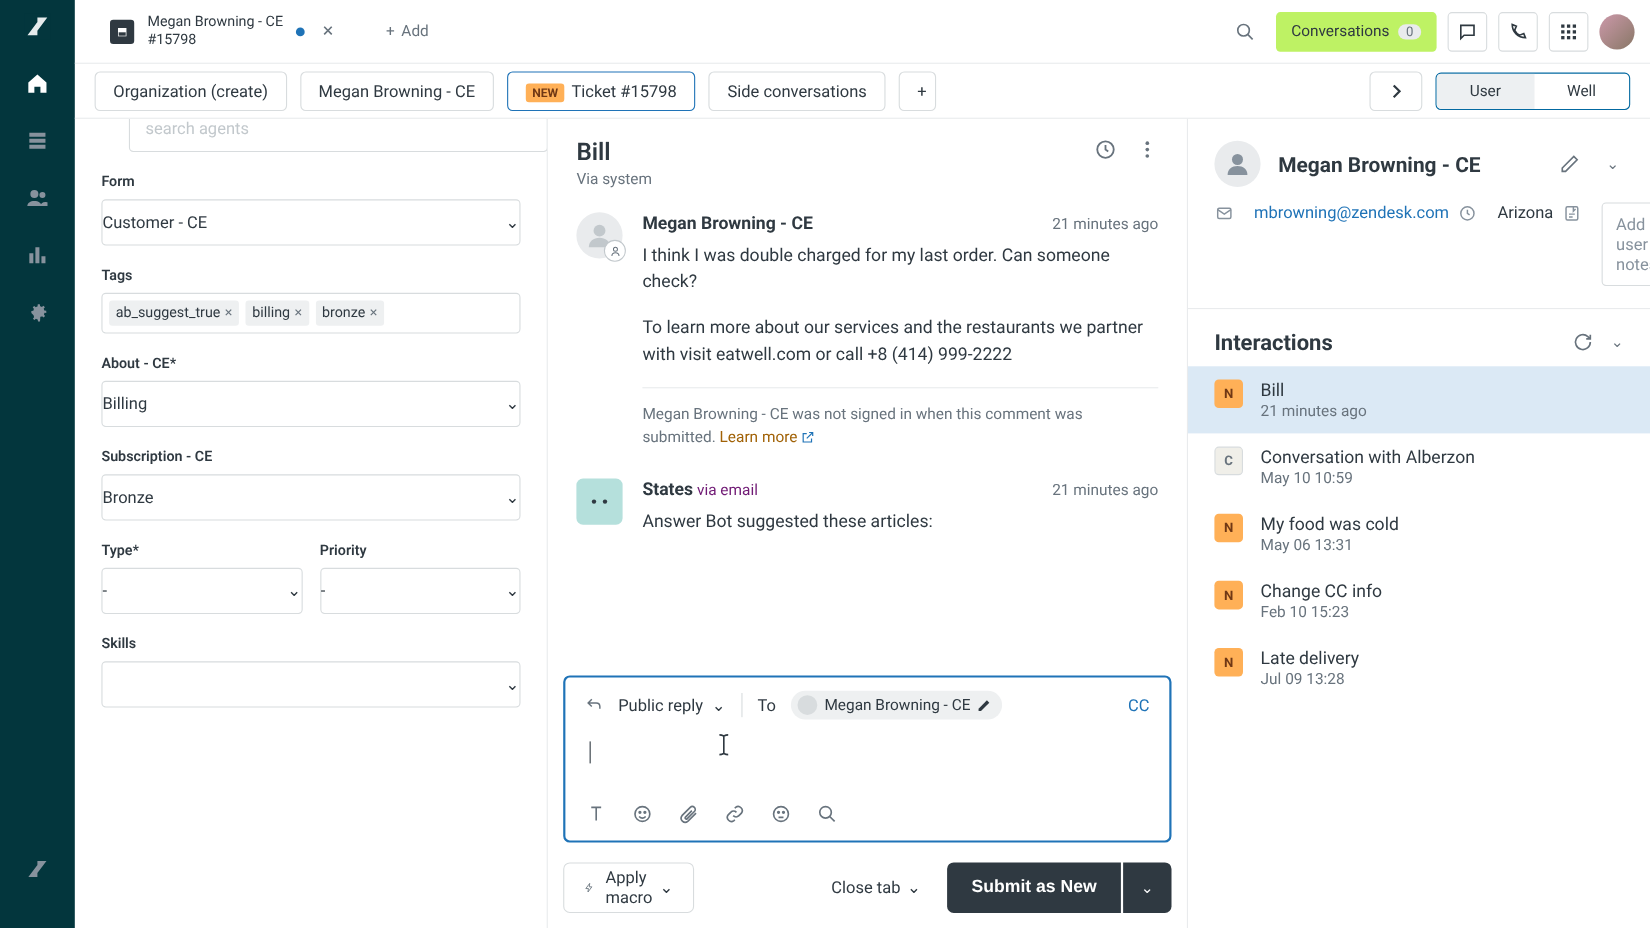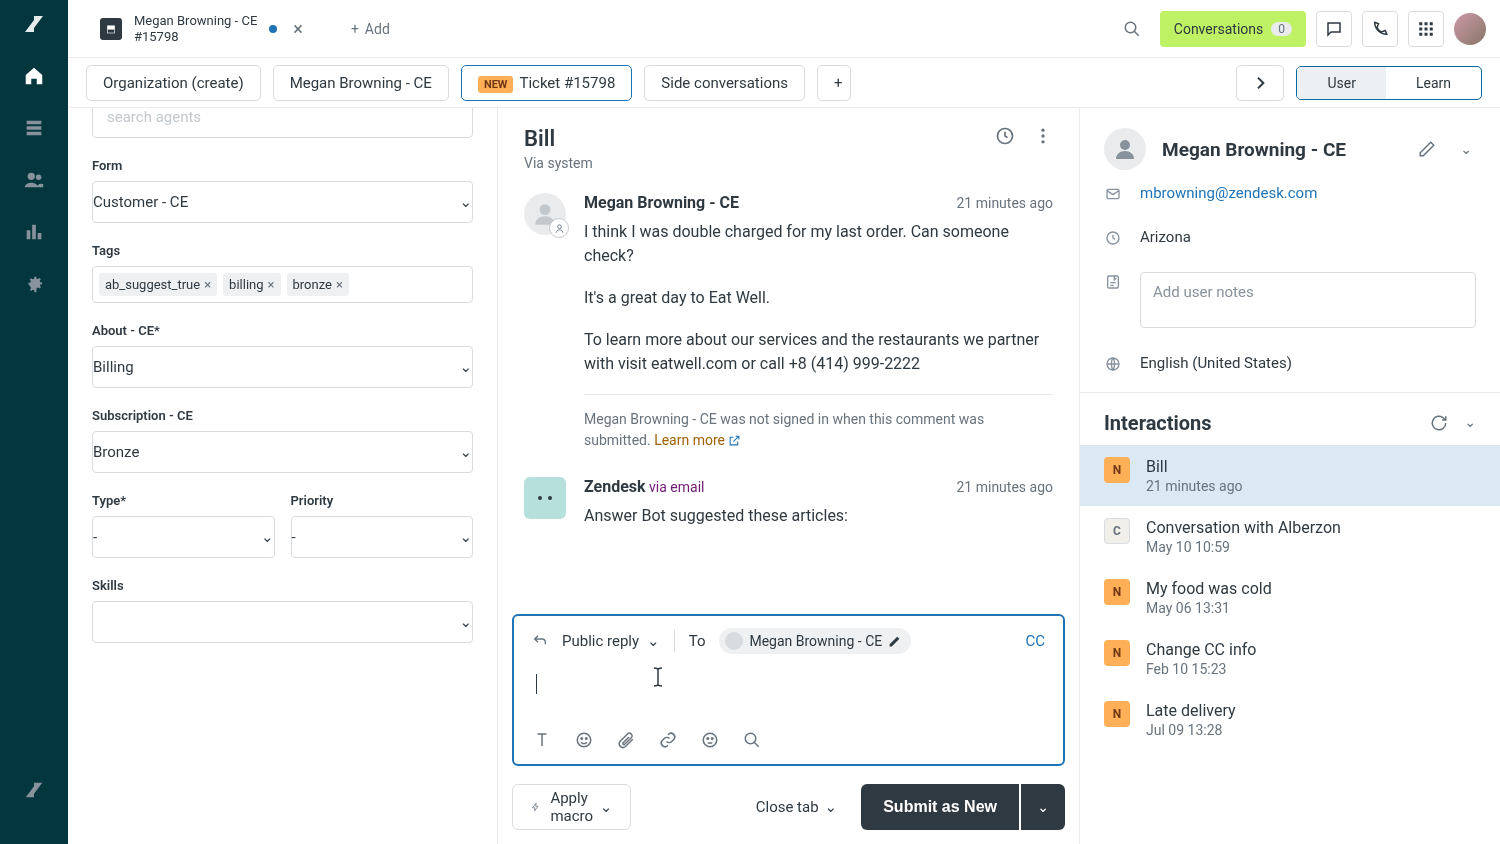--- a/index.html
+++ b/index.html
@@ -34,21 +34,21 @@
 .subtabs .gap { flex:1; }
 .arrow-btn { width:48px; height:36px; border:1px solid #d8dcde; border-radius:5px; display:flex; align-items:center; justify-content:center; }
 .toggle-group { display:flex; border:1px solid #0369a1; border-radius:5px; overflow:hidden; }
 .toggle-group .tg { padding:8px 30px; cursor:pointer; }
 .toggle-group .tg.active { background:#edf0f2; }
 
 .content { flex:1; display:flex; overflow:hidden; }
 .left { width:430px; border-right:1px solid #e9ebed; padding:0 24px 24px; overflow-y:auto; }
 .field-label { font-size:13px; font-weight:600; margin:20px 0 8px; color:#2f3941; }
 .select { width:100%; height:42px; border:1px solid #d8dcde; border-radius:4px; padding:0 0; display:flex; align-items:center; justify-content:space-between; font-size:15px; cursor:pointer; }
-.search-field { width:100%; height:42px; border:1px solid #d8dcde; border-radius:4px; margin-top:-12px; padding:0 14px; color:#c2c8cc; font-size:15px; display:flex; align-items:center; }
+.search-field { width:100%; height:42px; border:1px solid #d8dcde; border-radius:4px; margin-top:-12px; padding:0 14px; color:#c2c8cc; font-size:15px; display:flex; align-items:center;margin-left:25px; }
 .tags-box { border:1px solid #d8dcde; border-radius:4px; padding:6px; display:flex; gap:6px; flex-wrap:wrap; }
 .tag { background:#eef0f1; border-radius:3px; padding:4px 6px; font-size:13px; display:flex; align-items:center; gap:4px; }
 .tag .tx { color:#68737d; cursor:pointer; }
 .two-col { display:flex; gap:16px; }
 .two-col > div { flex:1; }
 
 .center { flex:1; display:flex; flex-direction:column; border-right:1px solid #e9ebed; }
 .conv-header { padding:18px 26px 14px; display:flex; align-items:flex-start; justify-content:space-between; }
 .conv-header h2 { font-size:22px; font-weight:600; }
 .conv-header .via { color:#68737d; font-size:14px; margin-top:4px; }
@@ -92,21 +92,21 @@
 .close-tab { display:flex; align-items:center; gap:6px; font-size:15px; cursor:pointer; padding:0 10px; }
 .submit-grp { display:flex;align-items:flex-end; }
 .submit { background:#2f3941; color:#fff; border:none; height:46px; padding:0 22px; border-radius:6px 0 0 6px; font-size:16px; font-weight:600; cursor:pointer; }
 .submit-dd { background:#2f3941; color:#fff; width:44px; height:46px; border-radius:0 6px 6px 0; margin-left:2px; display:flex; align-items:center; justify-content:center; cursor:pointer; }
 
 .right { width:420px; overflow:y:auto; }
 .user-head { padding:20px 24px 0; display:flex; align-items:center; gap:16px; }
 .user-head .big-av { width:42px; height:42px; border-radius:50%; background:#e9ebed; display:flex; align-items:center; justify-content:center; color:#87929d; }
 .user-head h3 { font-size:19px; font-weight:700; flex:1; }
 .user-head .ic { color:#68737d; cursor:pointer; padding:4px; }
-.user-fields { padding:14px 24px 20px; display:flex; flex-direction:column; gap:26px; }
+.user-fields { padding:14px 24px 20px; display:flex; flex-direction:row; gap:8px; }
 .uf-row { display:flex; align-items:flex-start; gap:18px; }
 .uf-ic { width:18px; color:#87929d; display:flex; justify-content:center; margin-top:2px; }
 .uf-val { font-size:15px; }
 .uf-val.link { color:#1f73b7; }
 .notes-box { flex:1; border:1px solid #d8dcde; border-radius:4px; min-height:56px; padding:10px 12px; color:#87929d; font-size:15px; resize:both; }
 
 .inter-head { padding:18px 24px 10px; border-top:1px solid #e9ebed; display:flex; align-items:center; justify-content:space-between; }
 .inter-head h3 { font-size:20px; font-weight:700; }
 .inter-head .ics { display:flex; gap:16px; color:#68737d; }
 .inter-list { }
@@ -230,21 +230,21 @@
       <div class="subtab">Side conversations</div>
       <div class="subtab plus-tab">+</div>
       <div class="gap"></div>
       <div class="arrow-btn">
           <svg width="16" height="16" viewBox="0 0 24 24" fill="none" stroke="#2f3941" stroke-width="3">
             <path d="m9 4 8 8-8 8"></path>
           </svg>
         </div>
       <div class="toggle-group">
         <div class="tg active">User</div>
-        <div class="tg">Learn</div>
+        <div class="tg">Well</div>
       </div>
     </div>
 
     <div class="content">
       <div class="left">
         <div class="search-field">search agents</div>
         <div class="field-label">Form</div>
         <div class="select">
             <span>Customer - CE</span>
             <span class="chev">⌄</span>
@@ -334,42 +334,41 @@
                   </svg>
                 </span>
             </div>
             <div class="msg-body">
               <div class="msg-top">
                 <span class="msg-name">Megan Browning - CE</span>
                 <span class="msg-time">21 minutes ago</span>
               </div>
               <div class="msg-text">
                 <p>I think I was double charged for my last order. Can someone check?</p>
-                <p>It's a great day to Eat Well.</p>
                 <p>To learn more about our services and the restaurants we partner with visit eatwell.com or call +8 (414) 999-2222</p>
               </div>
               <div class="divider"></div>
               <div class="note-text">
                 <span>Megan Browning - CE was not signed in when this comment was submitted. </span><a href="#"><span>Learn more</span> <svg style="display:inline;vertical-align:-2px" width="13" height="13" viewBox="0 0 24 24" fill="none" stroke="#1f73b7" stroke-width="2">
                       <path d="M14 4h6v6M20 4 10 14M18 14v6H4V6h6"></path>
                     </svg></a>
               </div>
             </div>
           </div>
 
           <div class="msg">
             <div class="msg-av bot">
               <svg width="20" height="8" viewBox="0 0 20 8">
                   <circle cx="5" cy="4" r="2" fill="#2f3941"></circle>
                   <circle cx="15" cy="4" r="2" fill="#2f3941"></circle>
                 </svg>
             </div>
             <div class="msg-body">
               <div class="msg-top">
-                <span><span class="msg-name">Zendesk</span><span class="msg-sub"> via email</span></span>
+                <span><span class="msg-name">States</span><span class="msg-sub"> via email</span></span>
                 <span class="msg-time">21 minutes ago</span>
               </div>
               <div class="msg-text">
                 <p>Answer Bot suggested these articles:</p>
               </div>
             </div>
           </div>
         </div>
 
         <div class="composer">

